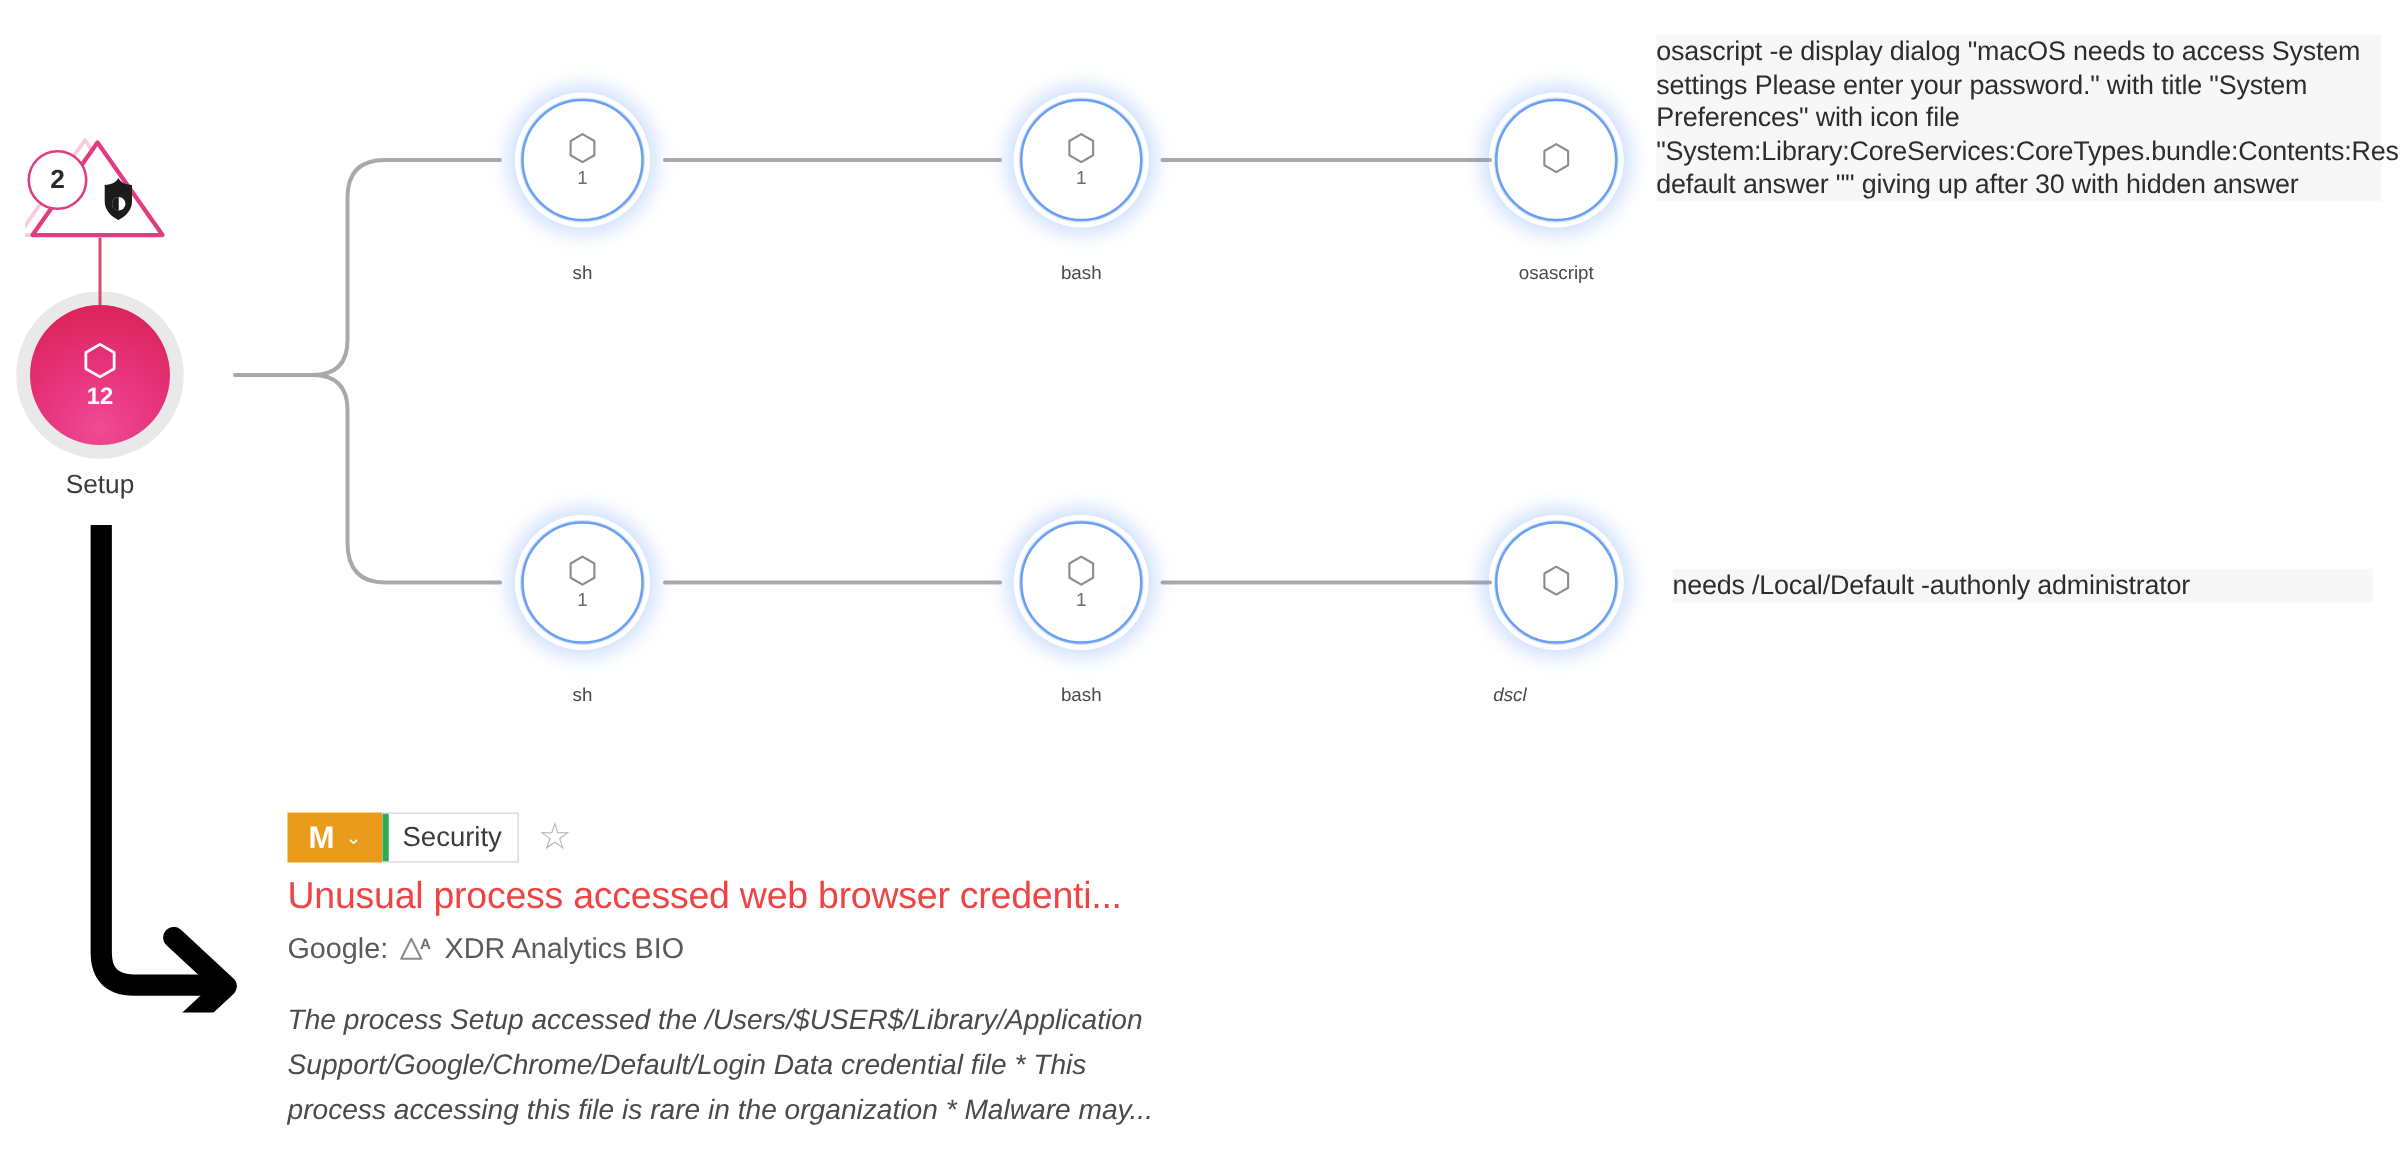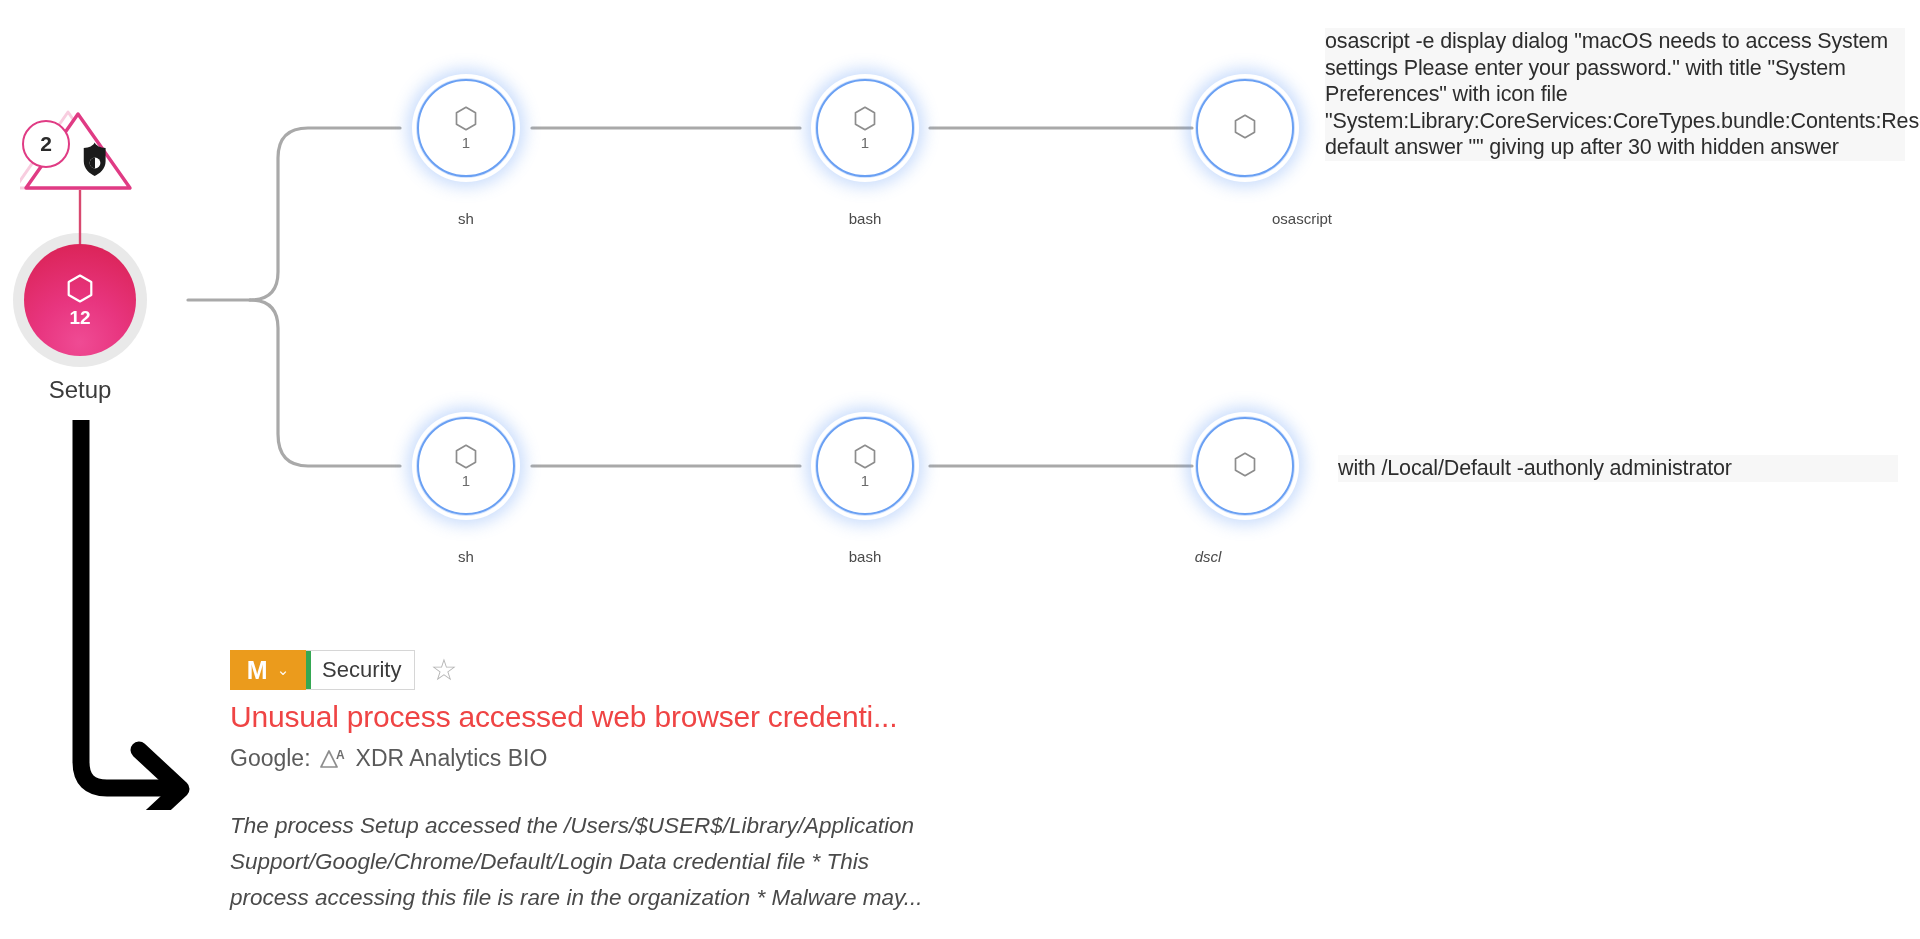--- a/index.html
+++ b/index.html
@@ -53,21 +53,21 @@
     width:134px;height:134px;border-radius:50%;
     background:#e9e9e9;
   }
   .root .circle{
     width:112px;height:112px;border:none;
     background:radial-gradient(circle at 50% 88%, #ef4b94 0%, #e8357f 38%, #d8204f 100%);
     color:#ffffff;
     justify-content:center;
   }
   .root .cnt{color:#ffffff;font-size:19px;font-weight:600;margin-top:5px;}
-  .root-label{font-size:24px;color:#3b3b3b;}
+  .root-label{font-size:21px;color:#3b3b3b;}
 
   
   .alert-badge{position:absolute;transform:translate(-50%,-50%);width:120px;height:92px;}
   .alert-badge svg{position:absolute;left:0;top:0;}
   .badge-count{
     position:absolute;left:2px;top:16px;width:44px;height:44px;border-radius:50%;
     background:#ffffff;border:2px solid #e03b84;
     display:flex;align-items:center;justify-content:center;
     font-size:21px;font-weight:700;color:#2a2a2a;
   }
@@ -112,21 +112,21 @@
     position:relative;
   }
   .tooltip{
     position:absolute;left:330px;top:-4px;
     background:#dfdfdf;color:#3b3b3b;
     font-size:19px;padding:6px 12px 7px 12px;white-space:nowrap;
     display:flex;align-items:center;gap:4px;
   }
   .tooltip .caret{color:#3c7ddd;font-weight:700;}
   .card-desc{
-    margin-top:36px;font-size:22.5px;line-height:36px;font-style:italic;color:#4a4a4a;
+    margin-top:26px;font-size:22.5px;line-height:36px;font-style:italic;color:#4a4a4a;
     max-width:700px;
   }
 </style>
 </head>
 <body>
 
 <div class="stage">
 
   <svg class="edges" viewBox="0 0 1920 939">
     <g fill="none" stroke="#a9a9a9" stroke-width="3.2" stroke-linecap="round">
@@ -204,21 +204,21 @@
     <div class="halo"></div>
     <div class="circle">
       <span class="hexwrap">
         <svg width="22" height="25" viewBox="0 0 22 25">
             <polygon points="11,1.3 20.5,6.8 20.5,18.2 11,23.7 1.5,18.2 1.5,6.8" fill="none" stroke="#8d8d8d" stroke-width="1.7" stroke-linejoin="round"></polygon>
           </svg>
       </span>
       <span class="cnt"></span>
     </div>
   </div>
-  <div class="node-label" style="left:1302px;top:210px;">osascript</div>
+  <div class="node-label" style="left:1245px;top:210px;">osascript</div>
 
   <div class="cmd" style="left:1325px;top:28px;width:580px;"><span>osascript -e display dialog "macOS needs to access System settings Please enter your password." with title "System Preferences" with icon file "System:Library:CoreServices:CoreTypes.bundle:Contents:Resources:ToolbarAdvanced.icns" default answer "" giving up after 30 with hidden answer</span></div>
 
   <div class="node proc" style="left:466px;top:466px;">
     <div class="halo"></div>
     <div class="circle">
       <span class="hexwrap">
         <svg width="22" height="25" viewBox="0 0 22 25">
             <polygon points="11,1.3 20.5,6.8 20.5,18.2 11,23.7 1.5,18.2 1.5,6.8" fill="none" stroke="#8d8d8d" stroke-width="1.7" stroke-linejoin="round"></polygon>
           </svg>
@@ -247,21 +247,21 @@
       <span class="hexwrap">
         <svg width="22" height="25" viewBox="0 0 22 25">
             <polygon points="11,1.3 20.5,6.8 20.5,18.2 11,23.7 1.5,18.2 1.5,6.8" fill="none" stroke="#8d8d8d" stroke-width="1.7" stroke-linejoin="round"></polygon>
           </svg>
       </span>
       <span class="cnt"></span>
     </div>
   </div>
   <div class="node-label" style="left:1208px;top:548px;font-style:italic;">dscl</div>
 
-  <div class="cmd" style="left:1338px;top:455px;width:560px;"><span>with /Local/Default -authonly administrator</span></div>
+  <div class="cmd" style="left:1338px;top:455px;width:560px;"><span>needs /Local/Default -authonly administrator</span></div>
 
   <div class="big-arrow">
     <svg width="150" height="400" viewBox="0 0 150 400">
       <path d="M 26 10 L 26 352 Q 26 378 52 378 L 118 378" fill="none" stroke="#000000" stroke-width="17" stroke-linecap="butt" stroke-linejoin="round"></path>
       <path d="M 84 340 L 126 379 L 84 418" fill="none" stroke="#000000" stroke-width="17" stroke-linecap="round" stroke-linejoin="round"></path>
     </svg>
   </div>
 
   <div class="alert-card">
 

